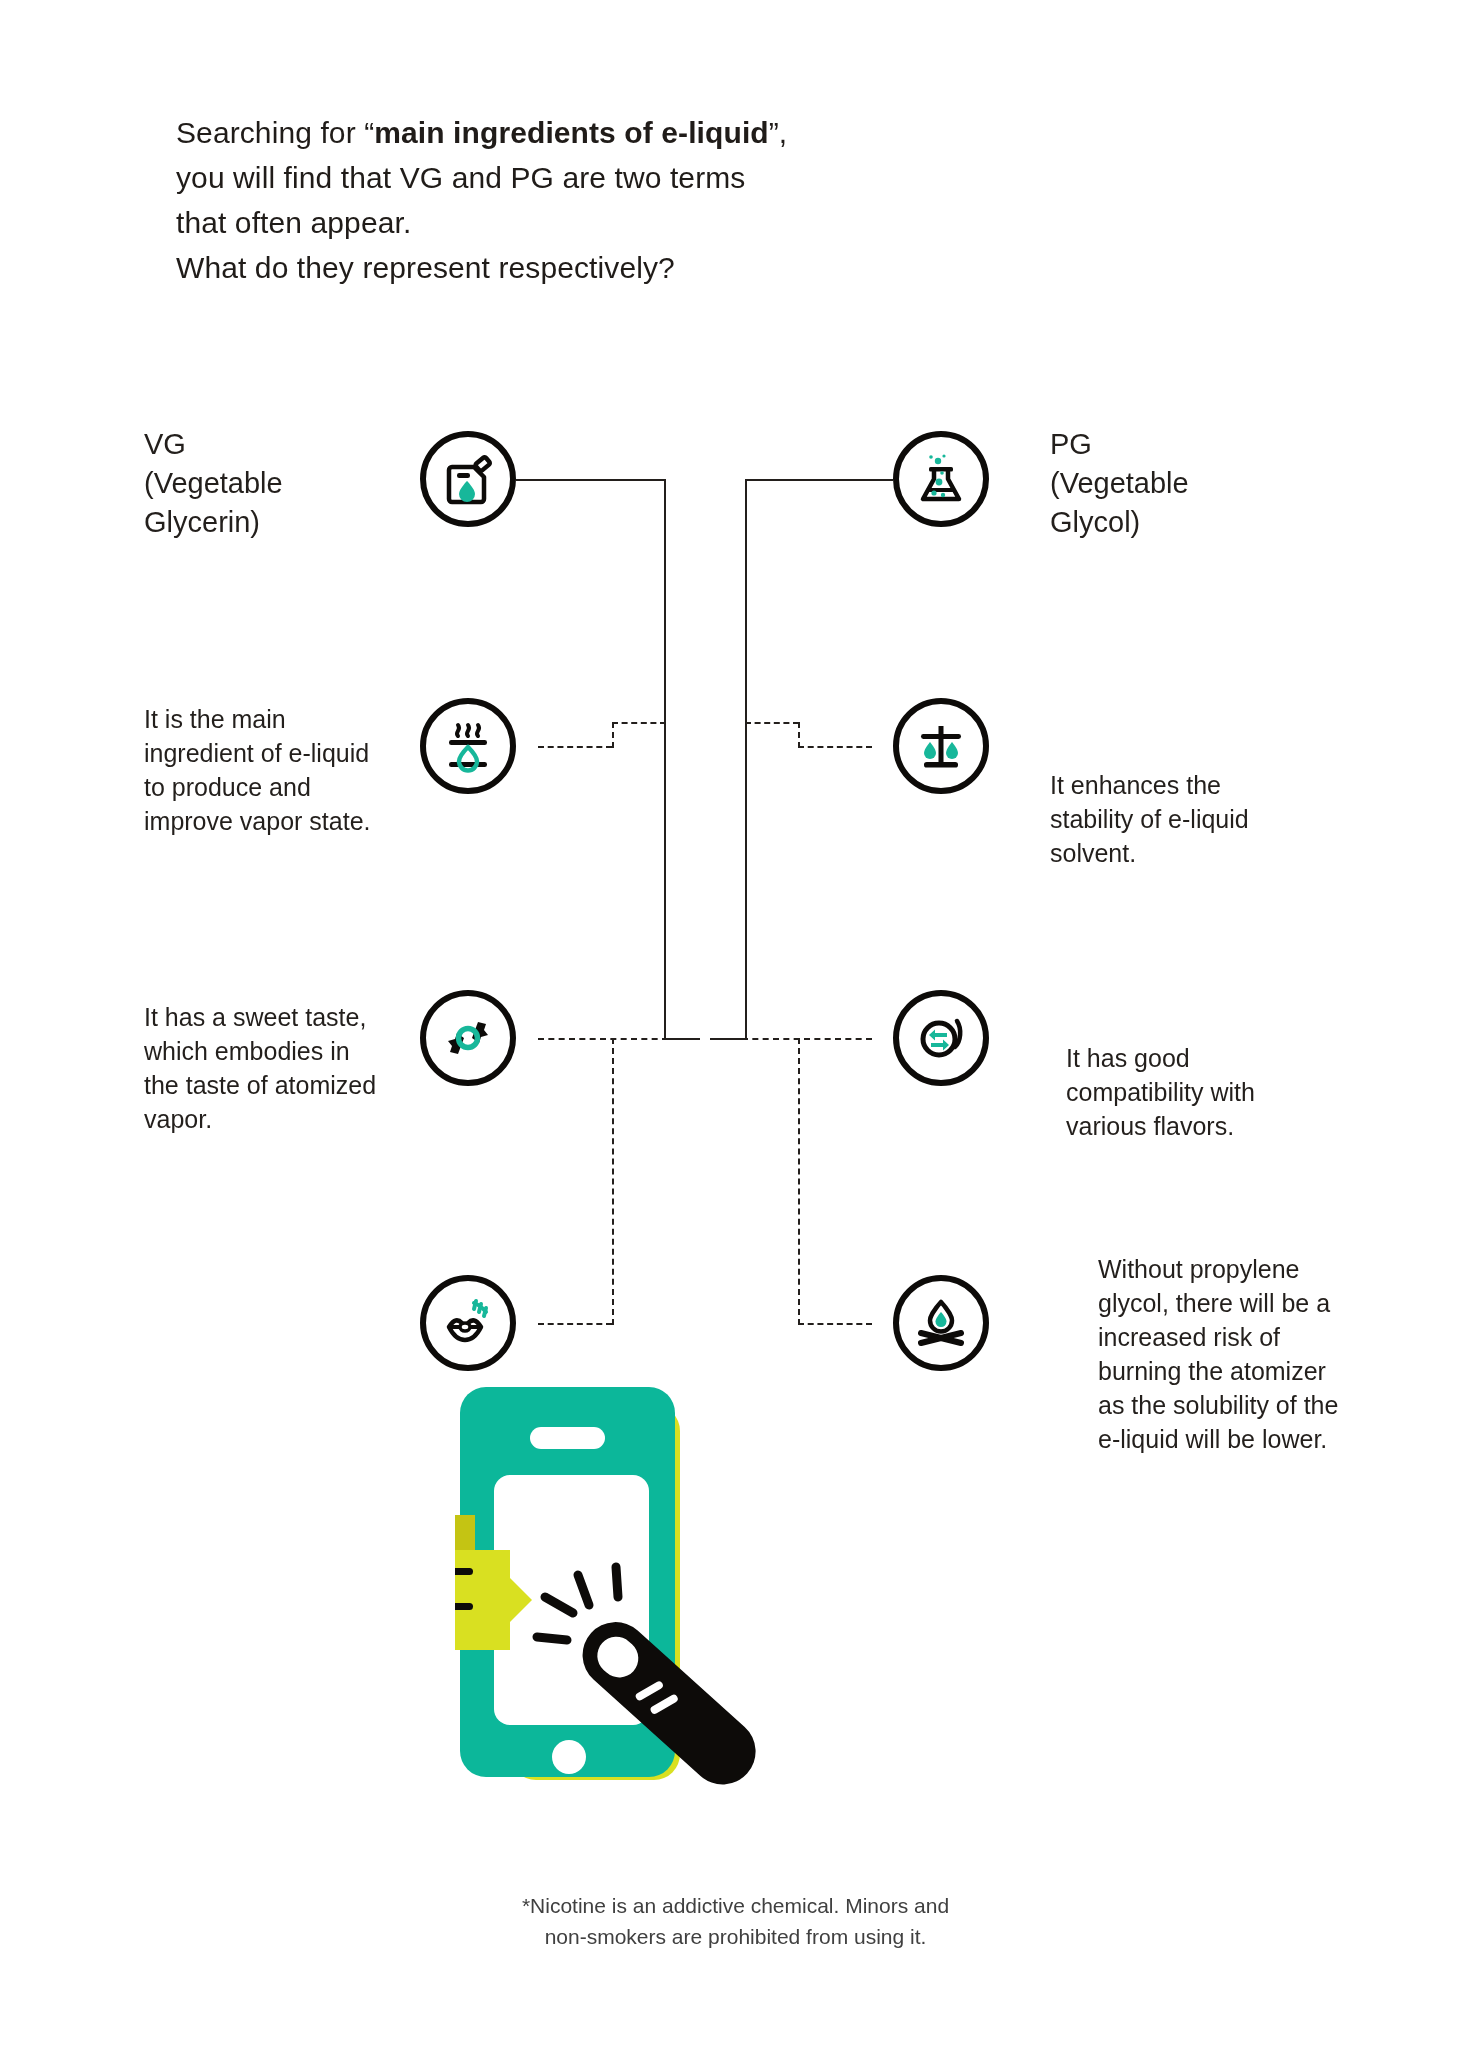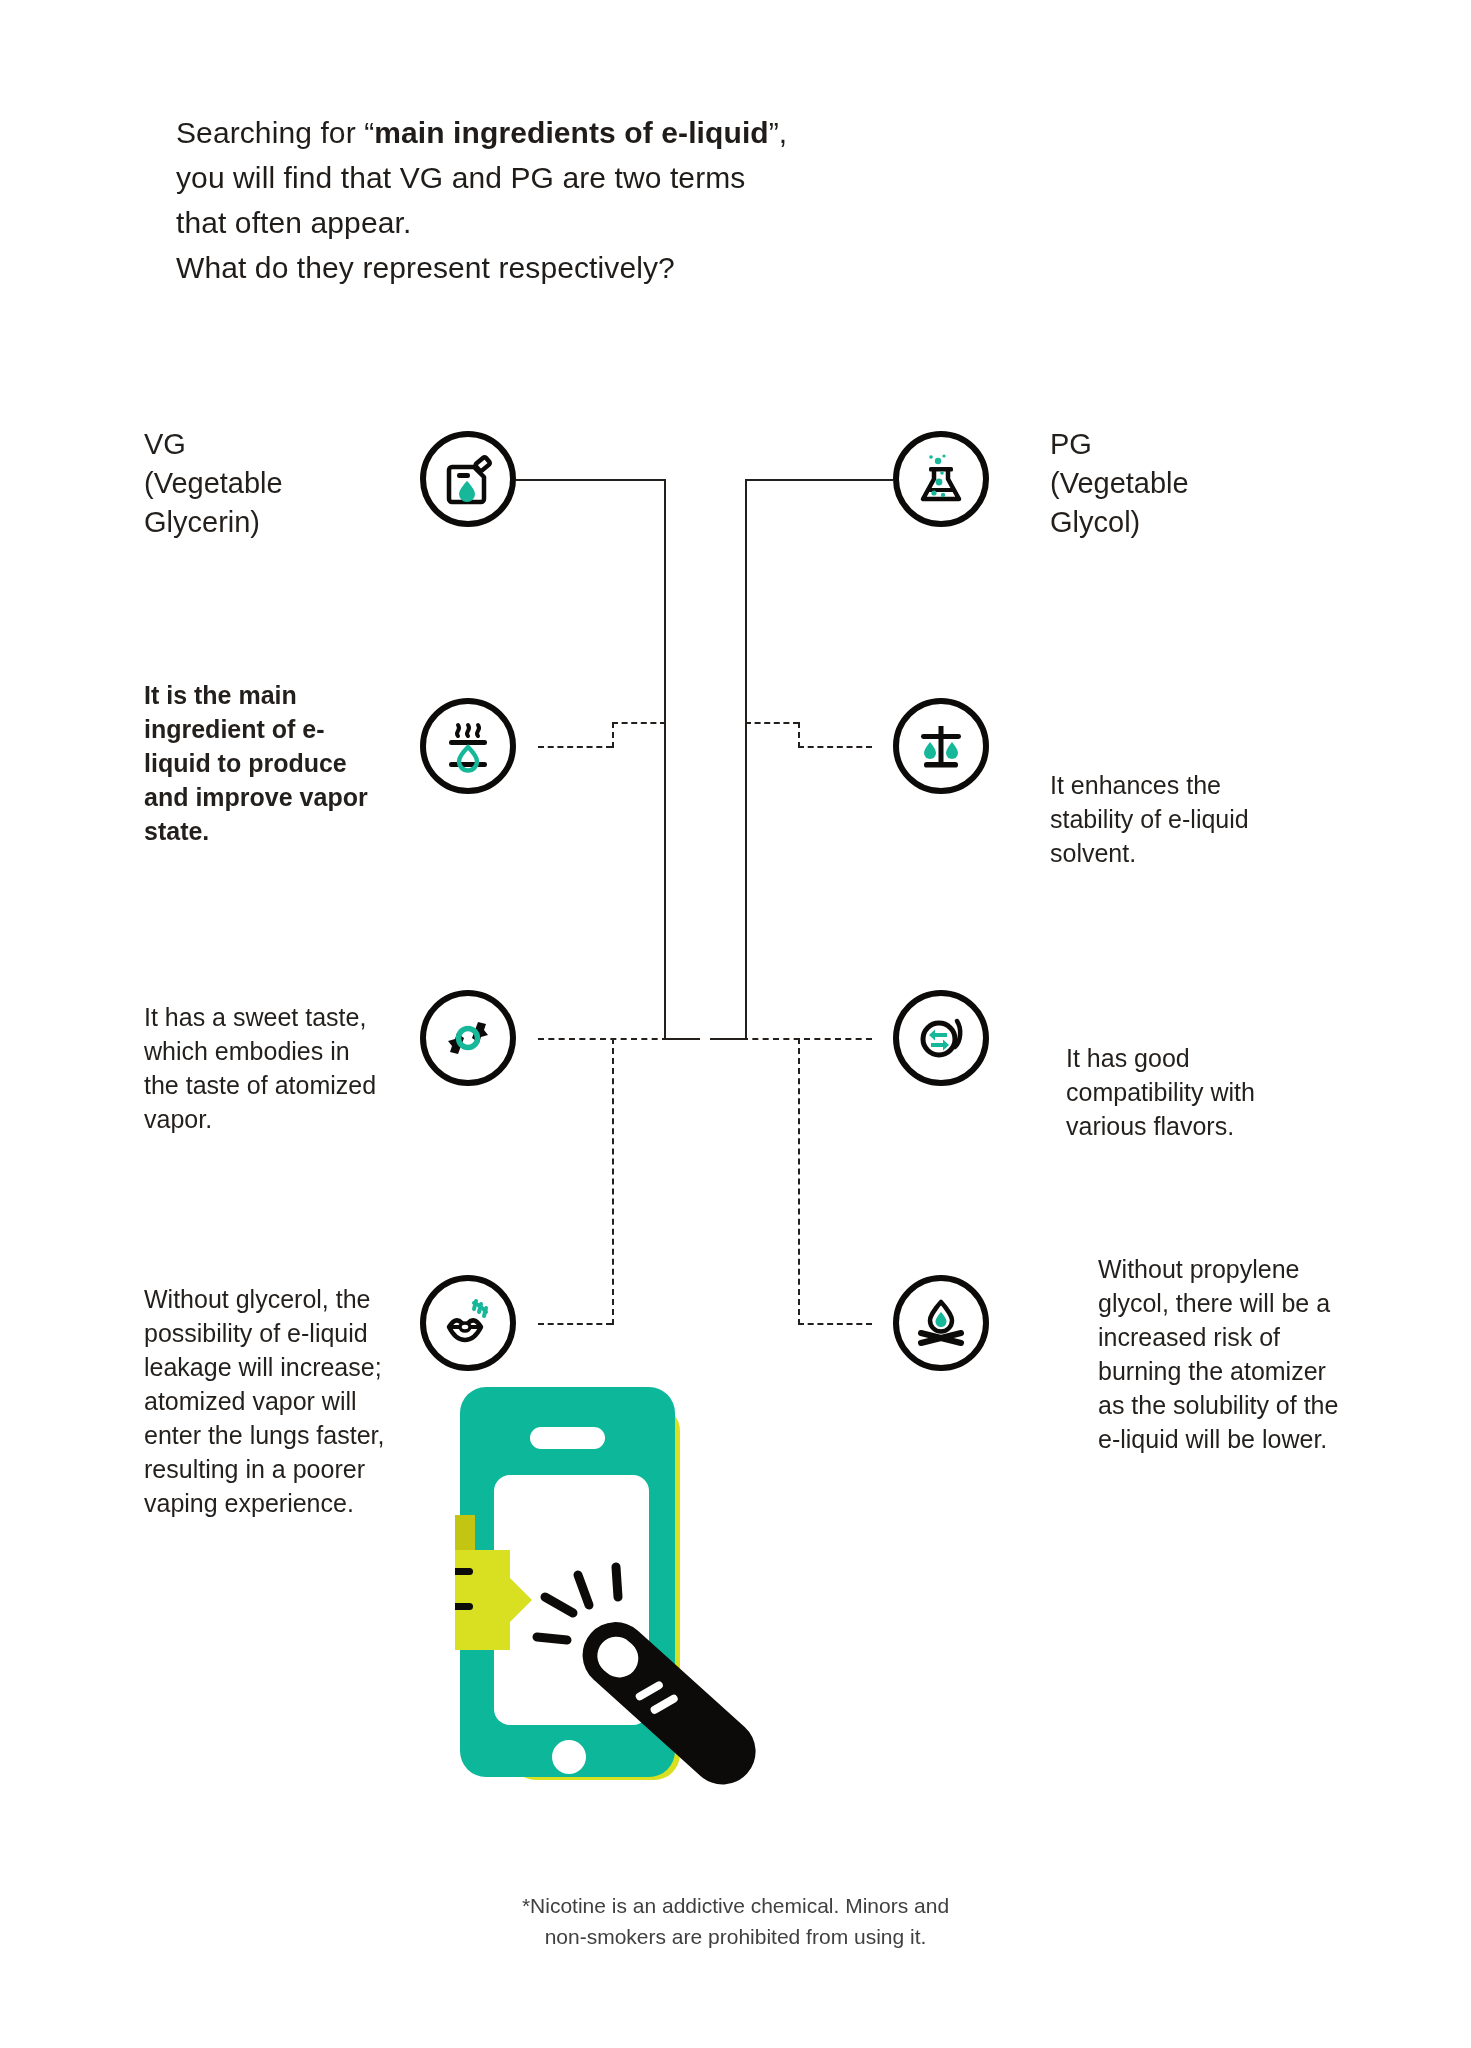--- a/index.html
+++ b/index.html
@@ -126,21 +126,21 @@
       <circle cx="29" cy="22" r="1.8" fill="#17b79a"></circle>
     </svg>
   </div>
 
   <div class="col-text col-right term-title" style="top:425px;">
     <span>PG</span><br>
     <span>(Vegetable</span><br>
     <span>Glycol)</span>
   </div>
 
-  <div class="col-text col-left" style="top:678px;font-weight:bold;">It is the main ingredient of e-liquid to produce and improve vapor state.</div>
+  <div class="col-text col-left" style="top:702px;">It is the main ingredient of e-liquid to produce and improve vapor state.</div>
 
   <div class="badge" style="left:420px;top:698px;">
     <svg width="56" height="56" viewBox="0 0 56 56" aria-hidden="true">
       <path d="M18 18 c-4 -4 4 -6 0 -11" fill="none" stroke="#0d0b09" stroke-width="4" stroke-linecap="round"></path>
       <path d="M28 18 c-4 -4 4 -6 0 -11" fill="none" stroke="#0d0b09" stroke-width="4" stroke-linecap="round"></path>
       <path d="M38 18 c-4 -4 4 -6 0 -11" fill="none" stroke="#0d0b09" stroke-width="4" stroke-linecap="round"></path>
       <rect x="9" y="22" width="38" height="5" rx="2.3" fill="#0d0b09"></rect>
       <rect x="9" y="44" width="38" height="5" rx="2.3" fill="#0d0b09"></rect>
       <path d="M28 29 c0 0 9 9 9 14.5 a9 9 0 0 1 -18 0 C19 38 28 29 28 29 z" fill="none" stroke="#17b79a" stroke-width="4.5" stroke-linejoin="round"></path>
     </svg>
@@ -172,21 +172,20 @@
     <svg width="56" height="56" viewBox="0 0 56 56" aria-hidden="true">
       <circle cx="26" cy="29" r="16" fill="none" stroke="#0d0b09" stroke-width="5"></circle>
       <path d="M44 11 c5 8 4 20 -2 26" fill="none" stroke="#0d0b09" stroke-width="4.5" stroke-linecap="round"></path>
       <path d="M34 23 h-12 v-3.5 l-6 5.5 6 5.5 V27 h12 z" fill="#17b79a"></path>
       <path d="M18 33 h12 v-3.5 l6 5.5 -6 5.5 V37 H18 z" fill="#17b79a"></path>
     </svg>
   </div>
 
   <div class="col-text col-right" style="top:1041px;margin-left:16px;">It has good compatibility with various flavors.</div>
 
-  <div class="col-text col-left" style="top:1282px;width:245px;">Without glycerol, the possibility of e-liquid leakage will increase; atomized vapor will enter the lungs faster, resulting in a poorer vaping experience.</div>
 
   <div class="badge" style="left:420px;top:1275px;">
     <svg width="56" height="56" viewBox="0 0 56 56" aria-hidden="true">
       <path d="M34 8 c5 2 9 5 12 9" fill="none" stroke="#17b79a" stroke-width="4" stroke-linecap="round"></path>
       <path d="M36 6 l-2 8 M41 9 l-2 8 M46 13 l-2 8" stroke="#17b79a" stroke-width="4" stroke-linecap="round"></path>
       <path d="M9 32 c5 -8 9 -8 13 -4 3 3 4 3 6 0 4 -4 8 -4 13 4 -5 10 -10 13 -16 13 S14 42 9 32 z" fill="none" stroke="#0d0b09" stroke-width="4.5" stroke-linejoin="round"></path>
       <path d="M9 32 h32" stroke="#0d0b09" stroke-width="4"></path>
       <ellipse cx="25" cy="32" rx="5" ry="4" fill="#fff" stroke="#0d0b09" stroke-width="3.5"></ellipse>
     </svg>
   </div>

